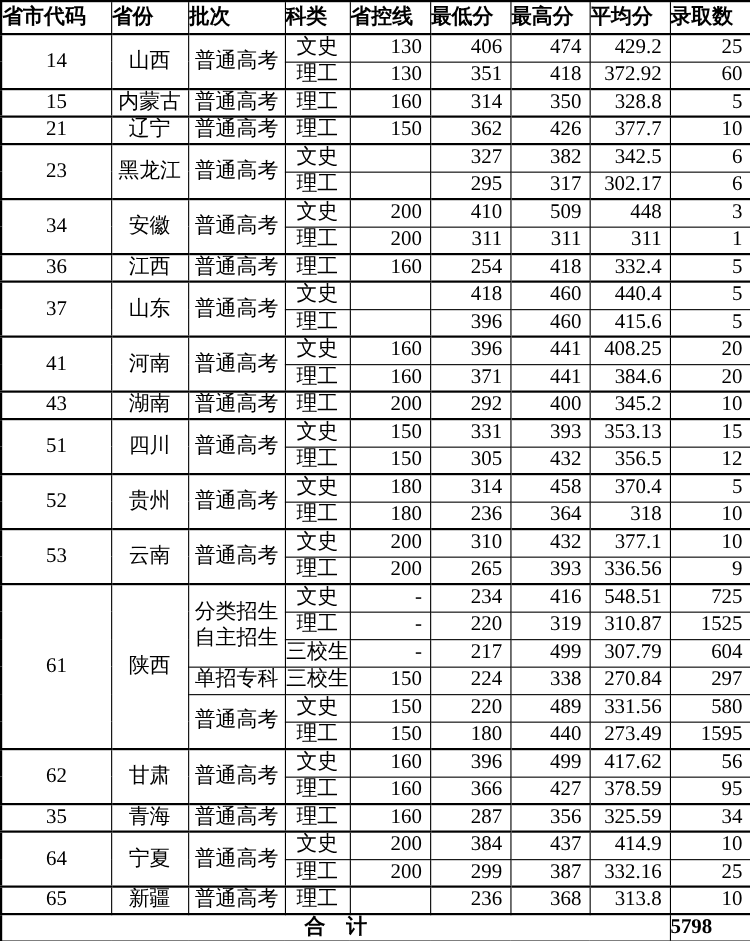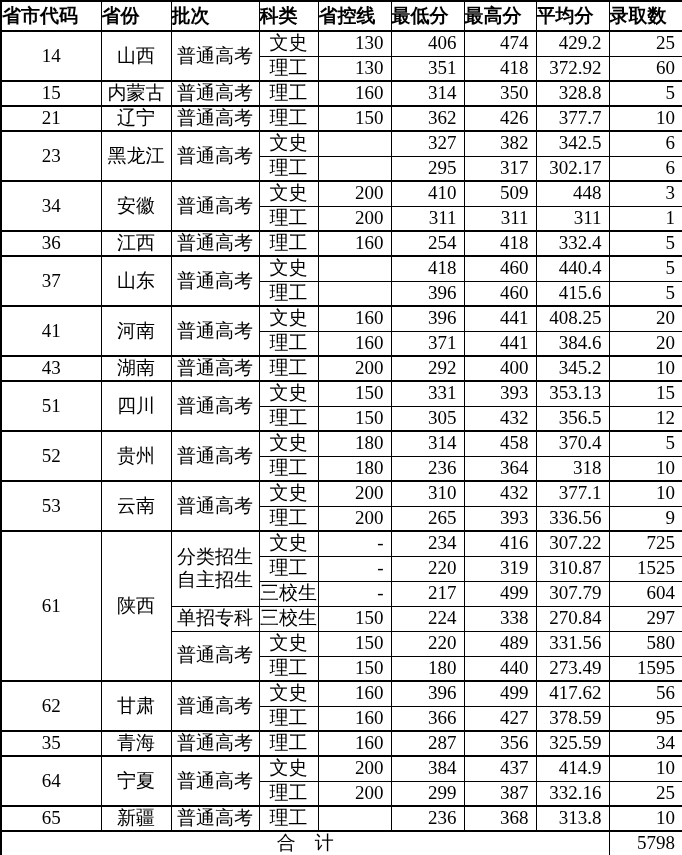--- a/index.html
+++ b/index.html
@@ -22,24 +22,24 @@
   tbody tr { height: 25px; }
   th {
     font-weight: bold;
     text-align: left;
     border-bottom: 2px solid #000;
   }
   td.center { text-align: center; }
   td.num { text-align: right; padding-right: 7px; }
   td.batch { text-align: center; white-space: pre-line; }
   tr.group-start td { border-top: 2px solid #000; }
-  tr.total-row td { border-top: 2px solid #000; font-weight: normal; }
+  tr.total-row td { border-top: 2px solid #000; font-weight: bold; }
   tr.total-row { height: 25px; }
   td.total-label { text-align: center; }
-  td.total-value { text-align: right; padding-right: 7px; }
+  td.total-value { padding-right: 7px; }
 </style>
 </head>
 <body>
 
 <table>
   <colgroup>
     <col style="width:100px">
     <col style="width:70px">
     <col style="width:88px">
     <col style="width:59px">
@@ -261,21 +261,21 @@
       </tr>
       <tr class="group-start">
         <td class="center" rowspan="6">61</td>
         <td class="center" rowspan="6">陕西</td>
         <td class="batch" rowspan="3">分类招生
 自主招生</td>
         <td class="center">文史</td>
         <td class="num">-</td>
         <td class="num">234</td>
         <td class="num">416</td>
-        <td class="num">307.22</td>
+        <td class="num">548.51</td>
         <td class="num">725</td>
       </tr>
       <tr>
         <td class="center">理工</td>
         <td class="num">-</td>
         <td class="num">220</td>
         <td class="num">319</td>
         <td class="num">310.87</td>
         <td class="num">1525</td>
       </tr>

